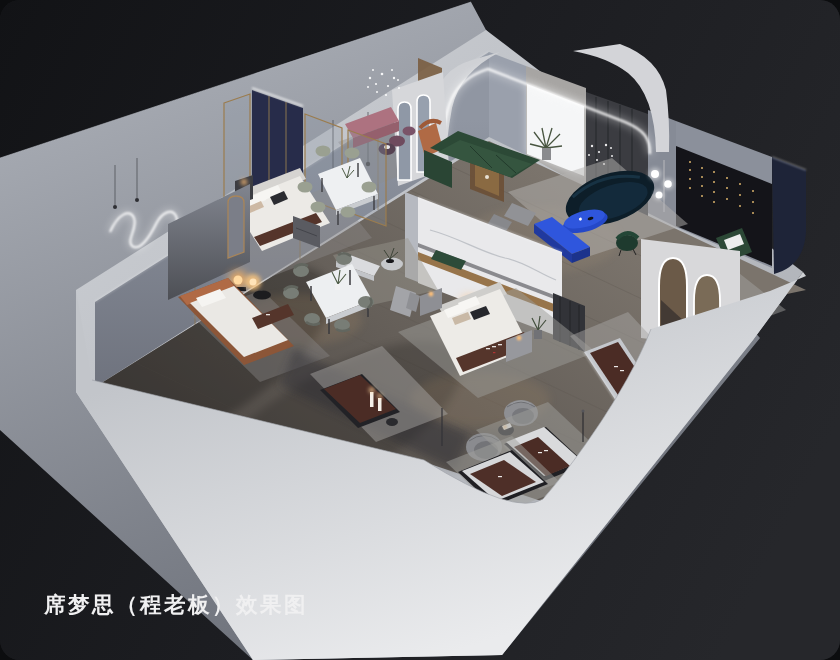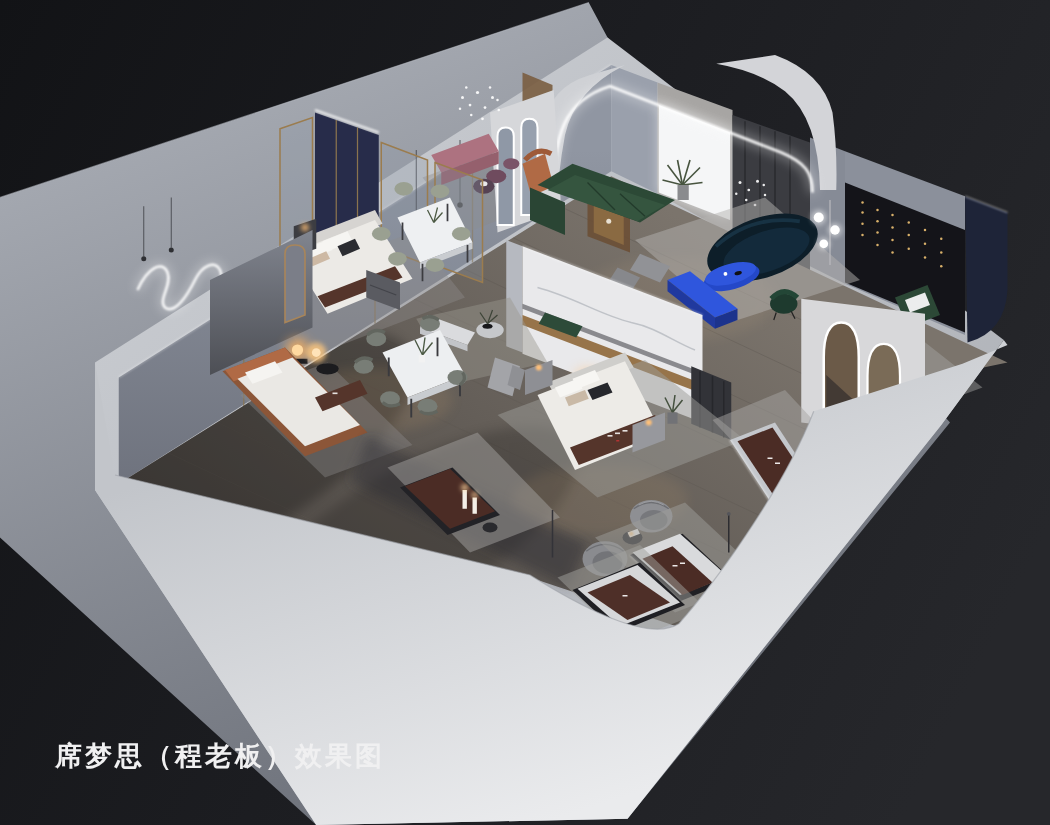--- a/index.html
+++ b/index.html
@@ -1,17 +1,17 @@
 <!DOCTYPE html>
 <html><head>
 <meta charset="utf-8">
 <style>
   html,body{margin:0;padding:0;background:#0c0d0f;}
   .stage{position:relative;width:840px;height:660px;overflow:hidden;background:#17181b;
-         font-family:"DejaVu Sans","Liberation Sans",sans-serif;}
+         font-family:"DejaVu Sans","Liberation Sans",sans-serif;border-radius:20px;}
   svg{display:block}
   .caption{font-family:"DejaVu Sans","Liberation Sans",sans-serif;font-weight:bold;}
 </style>
 </head>
 <body>
 
 <div class="stage">
 <svg width="840" height="660" viewBox="0 0 840 660">
   <defs>
     <linearGradient id="bgG" x1="0" y1="0" x2="840" y2="420" gradientUnits="userSpaceOnUse">

